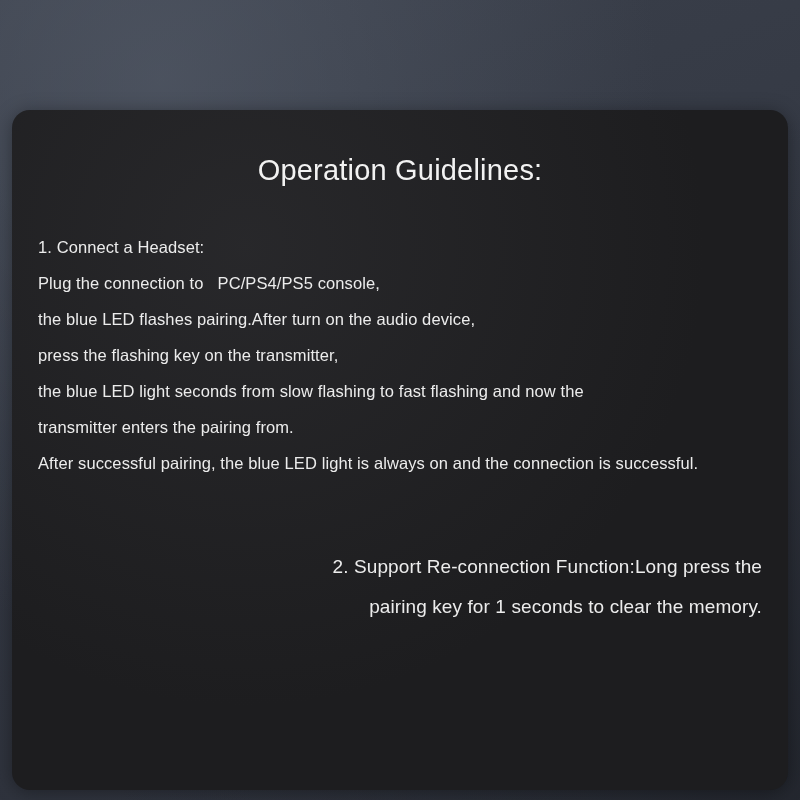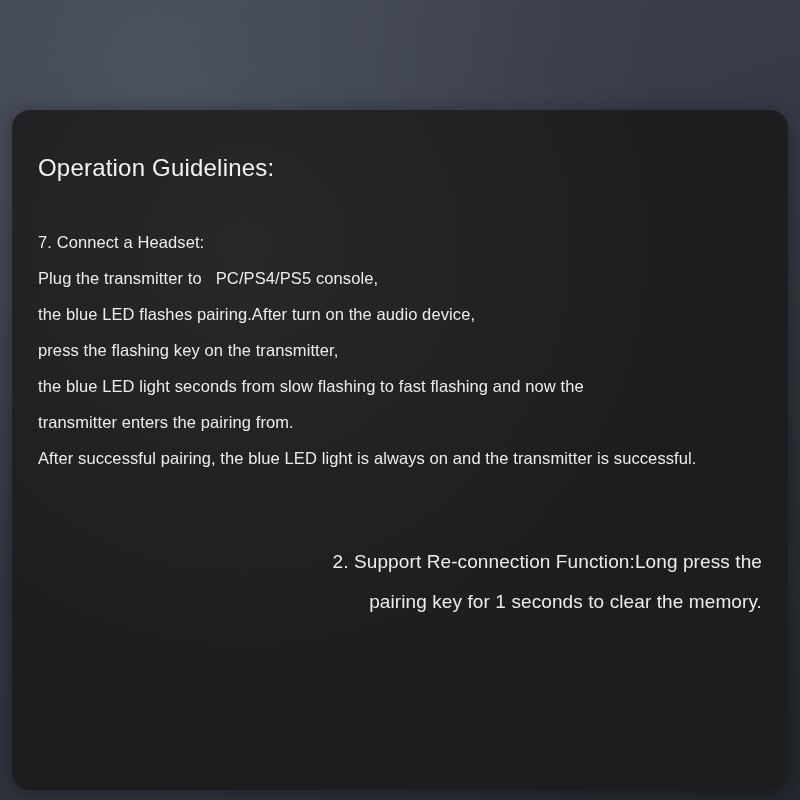--- a/index.html
+++ b/index.html
@@ -48,24 +48,25 @@
     background: radial-gradient(ellipse at 30% 20%, rgba(60,60,64,0.35) 0%, rgba(20,20,22,0) 60%);
     pointer-events: none;
   }
   .card-inner {
     position: relative;
     padding: 44px 26px 0 26px;
     z-index: 2;
   }
   .heading {
     color: #f2f2f2;
-    font-size: 24px;
+    font-size: 29px;
     font-weight: 400;
     letter-spacing: 0.2px;
     margin: 0 0 42px 0;
+    text-align: center;
   }
   .section {
     margin-bottom: 0;
   }
   .line {
     color: #ececec;
     font-size: 16.5px;
     font-weight: 400;
     line-height: 36px;
     white-space: pre;
@@ -84,27 +85,27 @@
 </head>
 <body>
 
 <div id="page">
   <div id="card">
     <div class="card-inner">
 
       <div class="heading">Operation Guidelines:</div>
 
       <div class="section">
-        <div class="line">7. Connect a Headset:</div>
-        <div class="line">Plug the transmitter to   PC/PS4/PS5 console,</div>
+        <div class="line">1. Connect a Headset:</div>
+        <div class="line">Plug the connection to   PC/PS4/PS5 console,</div>
         <div class="line">the blue LED flashes pairing.After turn on the audio device,</div>
         <div class="line">press the flashing key on the transmitter,</div>
         <div class="line">the blue LED light seconds from slow flashing to fast flashing and now the</div>
         <div class="line">transmitter enters the pairing from.</div>
-        <div class="line">After successful pairing, the blue LED light is always on and the transmitter is successful.</div>
+        <div class="line">After successful pairing, the blue LED light is always on and the connection is successful.</div>
       </div>
 
       <div class="block-gap"></div>
 
       <div class="section">
         <div class="line big">2. Support Re-connection Function:Long press the</div>
         <div class="line big"> pairing key for 1 seconds to clear the memory.</div>
       </div>
 
     </div>

